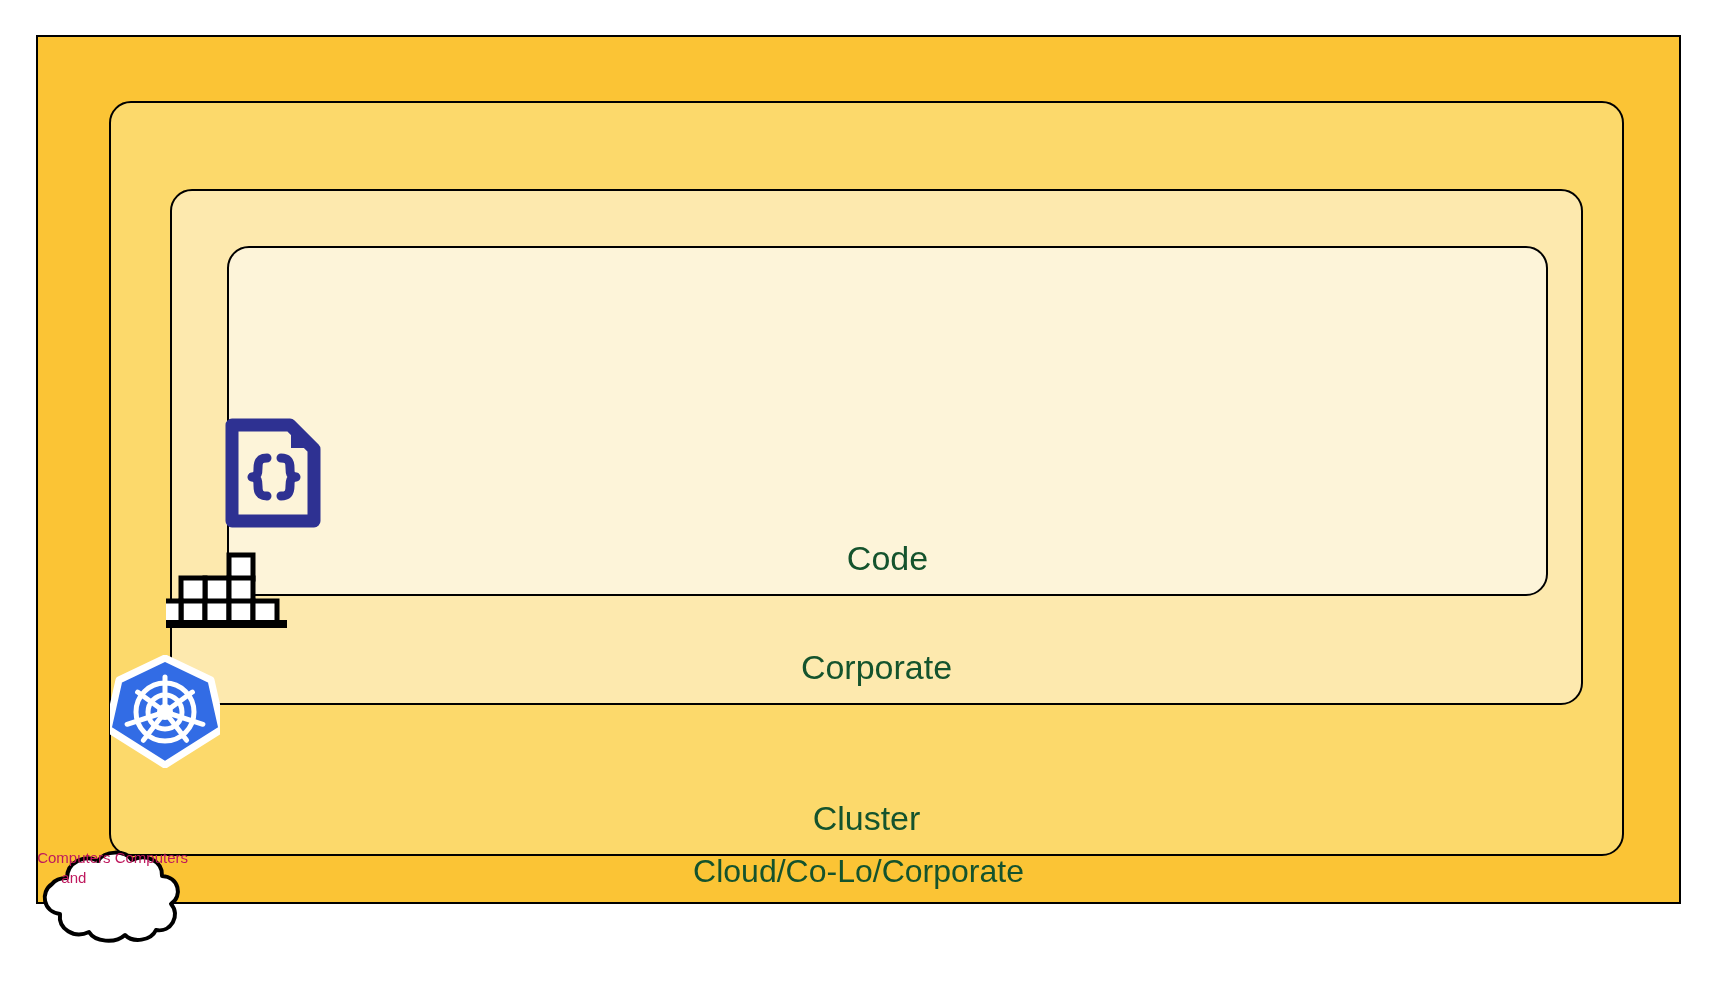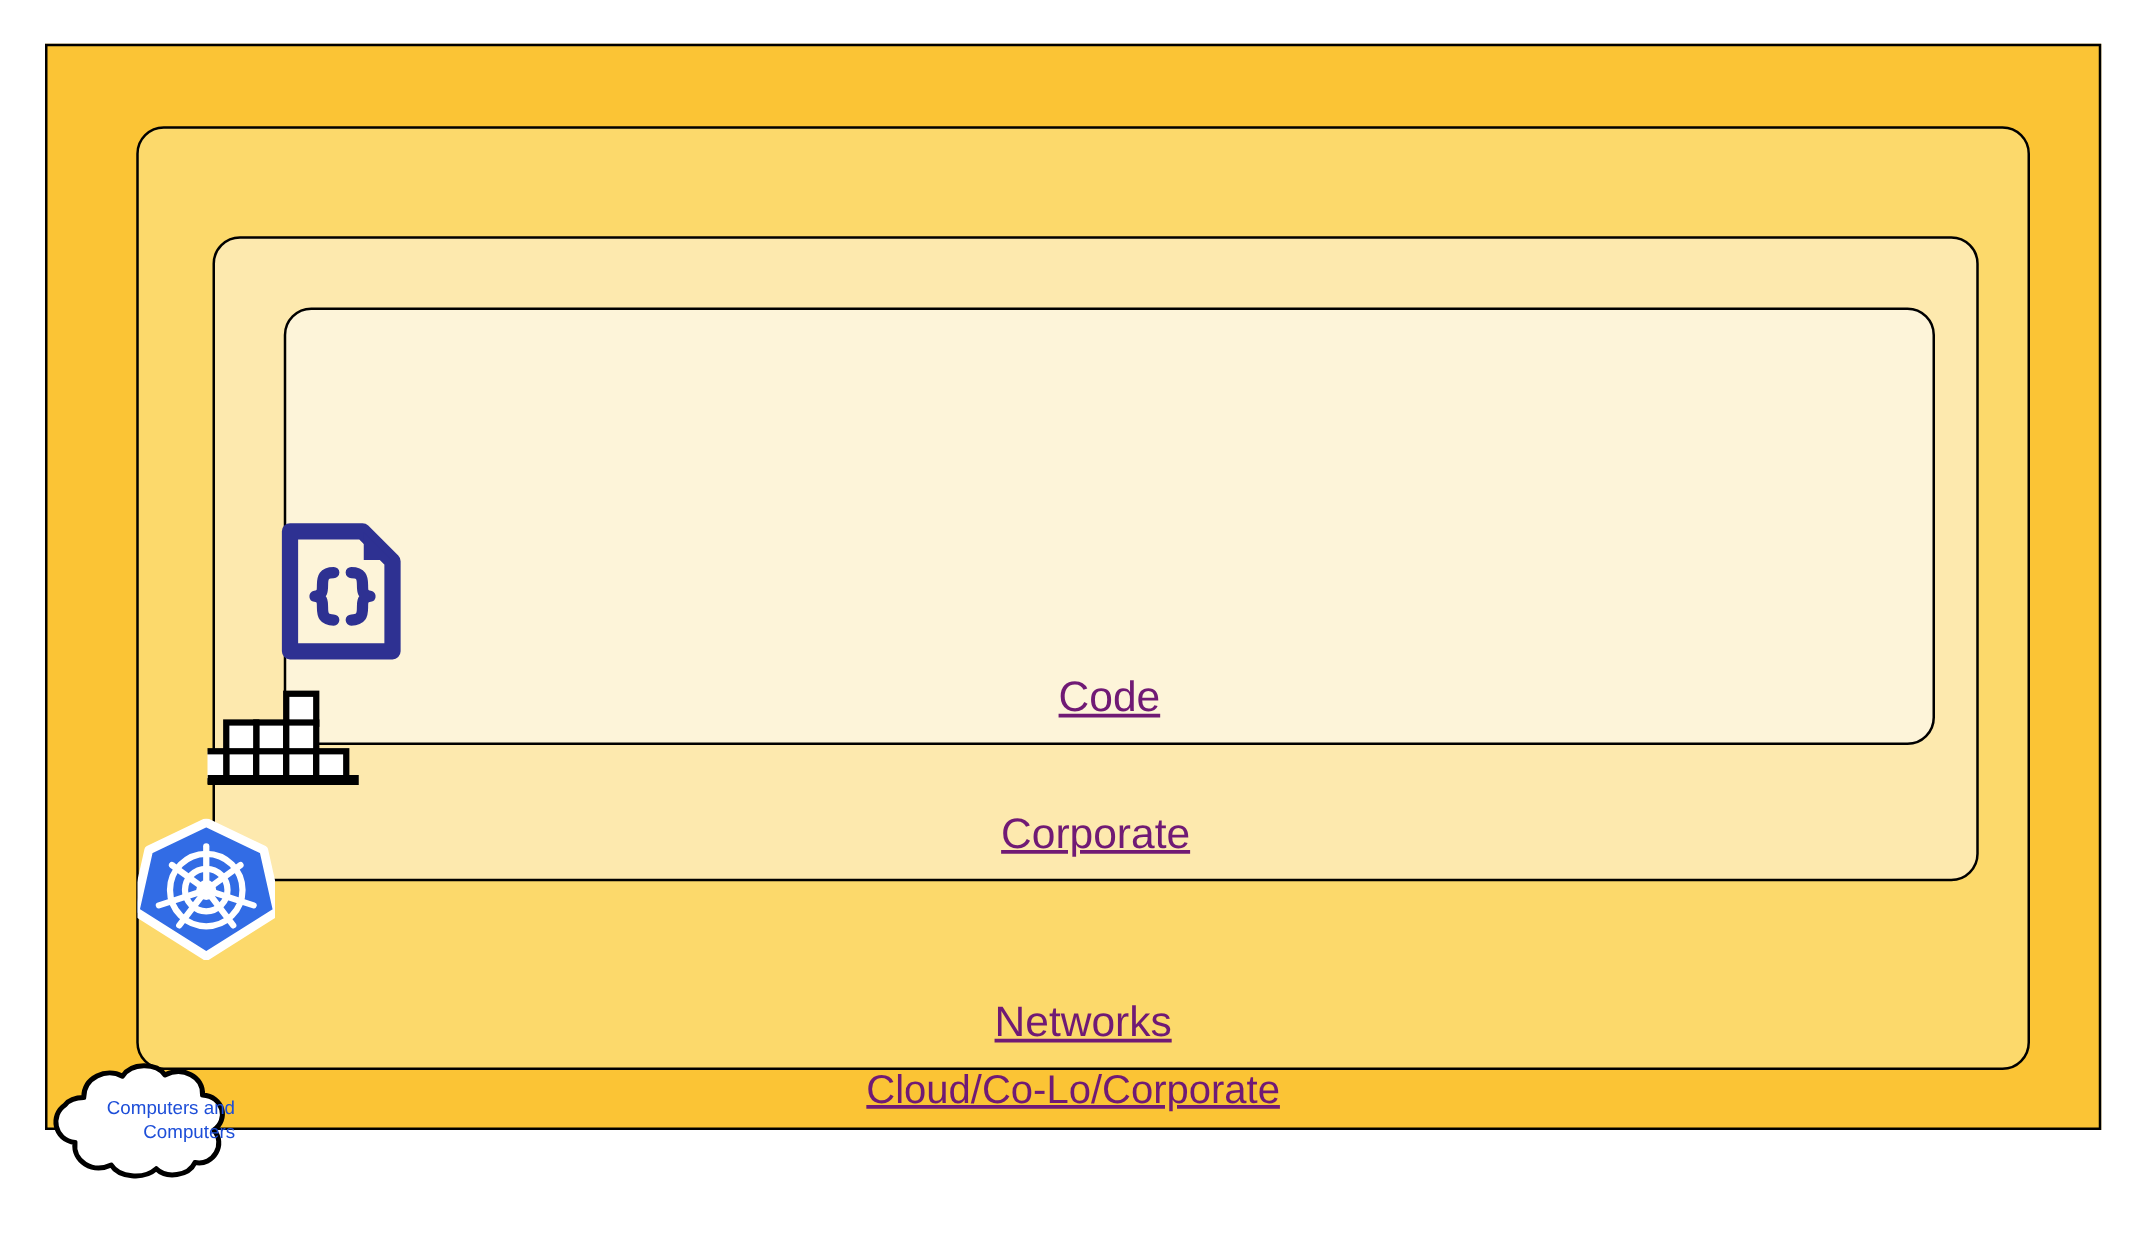--- a/index.html
+++ b/index.html
@@ -60,27 +60,26 @@
     top: 240px;
     width: 1321px;
     height: 350px;
     background: #fdf4d9;
     border-radius: 22px;
   }
 
   
   .layer-label {
     position: absolute;
-    color: #701a75;
+    color: #14532d;
     font-family: "Liberation Sans", sans-serif;
     font-weight: 400;
     white-space: nowrap;
     text-align: center;
     line-height: 1.15;
-    text-decoration: underline;
   }
 
   .label-code {
     left: 0;
     right: 0;
     bottom: 16px;
     font-size: 34px;
   }
 
   .label-container {
@@ -141,26 +140,26 @@
     height: 96px;
   }
   .cloud svg { display: block; }
   .cloud-text {
     position: absolute;
     left: 0;
     top: 0;
     width: 155px;
     height: 96px;
     display: flex;
-    flex-direction: column;
-    align-items: flex-end;
+    flex-direction: row;
+    align-items: flex-start;
     justify-content: center;
     font-family: "Liberation Sans", sans-serif;
     font-size: 15px;
-    color: #1d4ed8;
+    color: #be185d;
     line-height: 1.3;
     text-align: center;
     pointer-events: none;
   }
 </style>
 </head>
 <body>
 
 <div id="canvas">
 
@@ -170,21 +169,21 @@
 
       <div class="layer layer-container" style="left:59px; top:86px;">
 
         <div class="layer layer-code" style="left:55px; top:55px;">
           <div class="layer-label label-code">Code</div>
         </div>
 
         <div class="layer-label label-container">Corporate</div>
       </div>
 
-      <div class="layer-label label-cluster">Networks</div>
+      <div class="layer-label label-cluster">Cluster</div>
     </div>
 
     <div class="layer-label label-datacenter">
       <span>Cloud/Co-Lo/Corporate</span>
     </div>
   </div>
 
   <div class="icon-code">
     <svg width="102" height="116" viewBox="0 0 102 116" xmlns="http://www.w3.org/2000/svg">
       <path d="M10 10 L68 10 L92 34 L92 106 L10 106 Z" fill="none" stroke="#2e3192" stroke-width="13" stroke-linejoin="round"></path>

